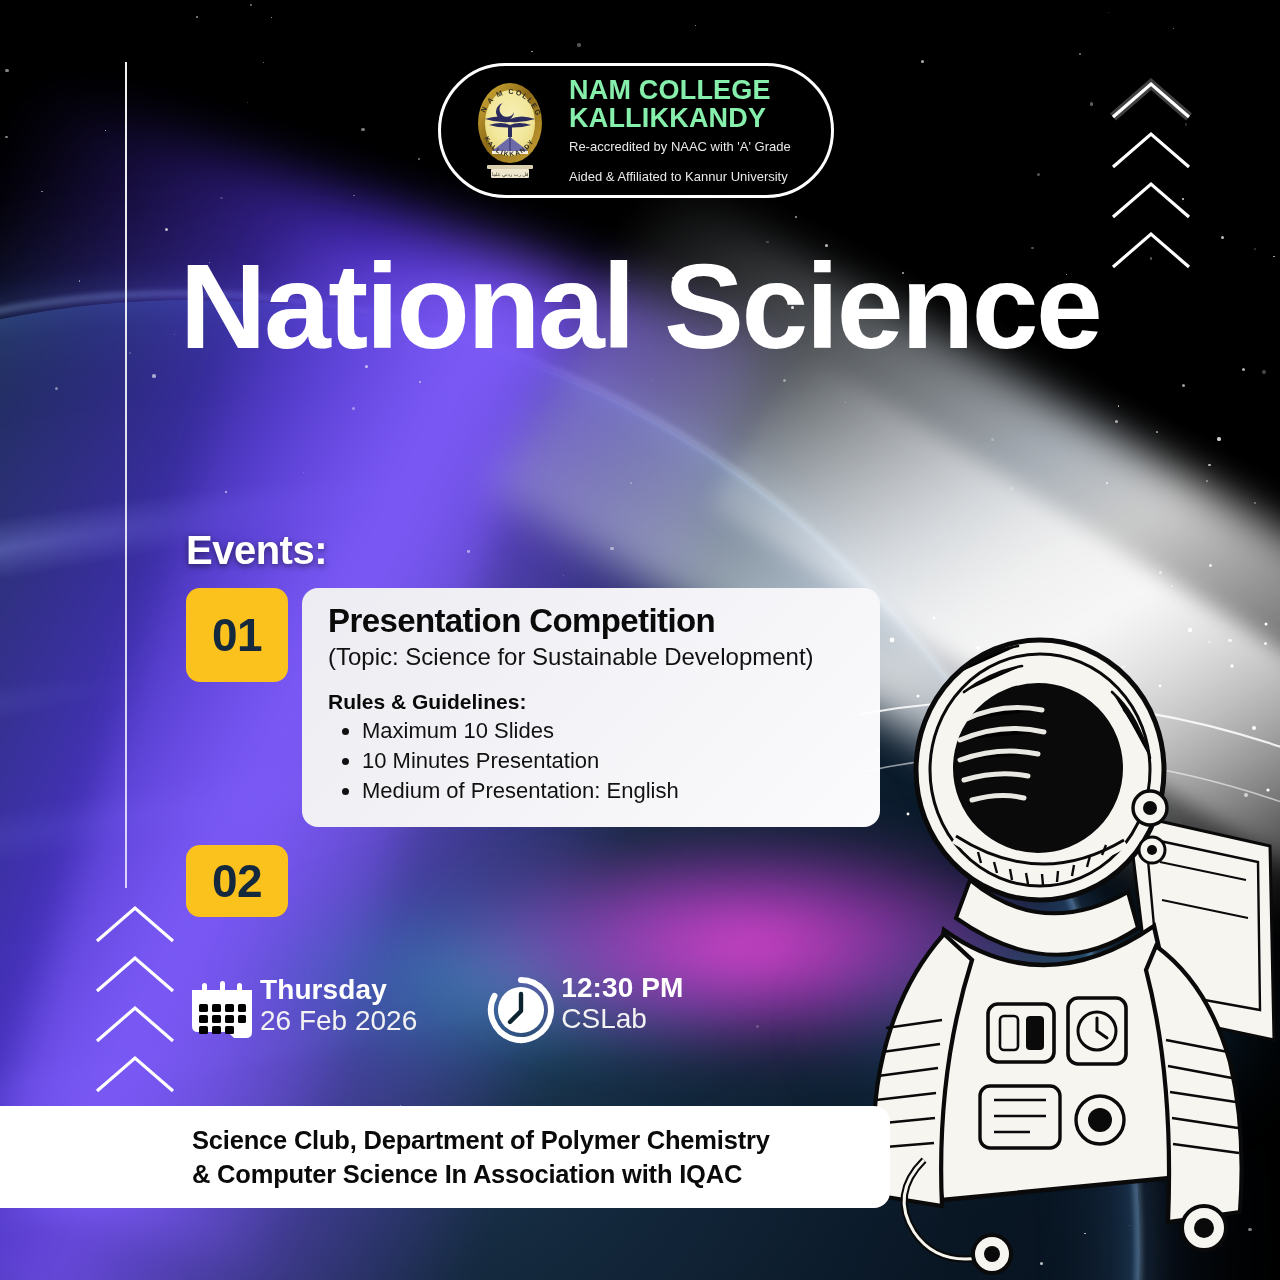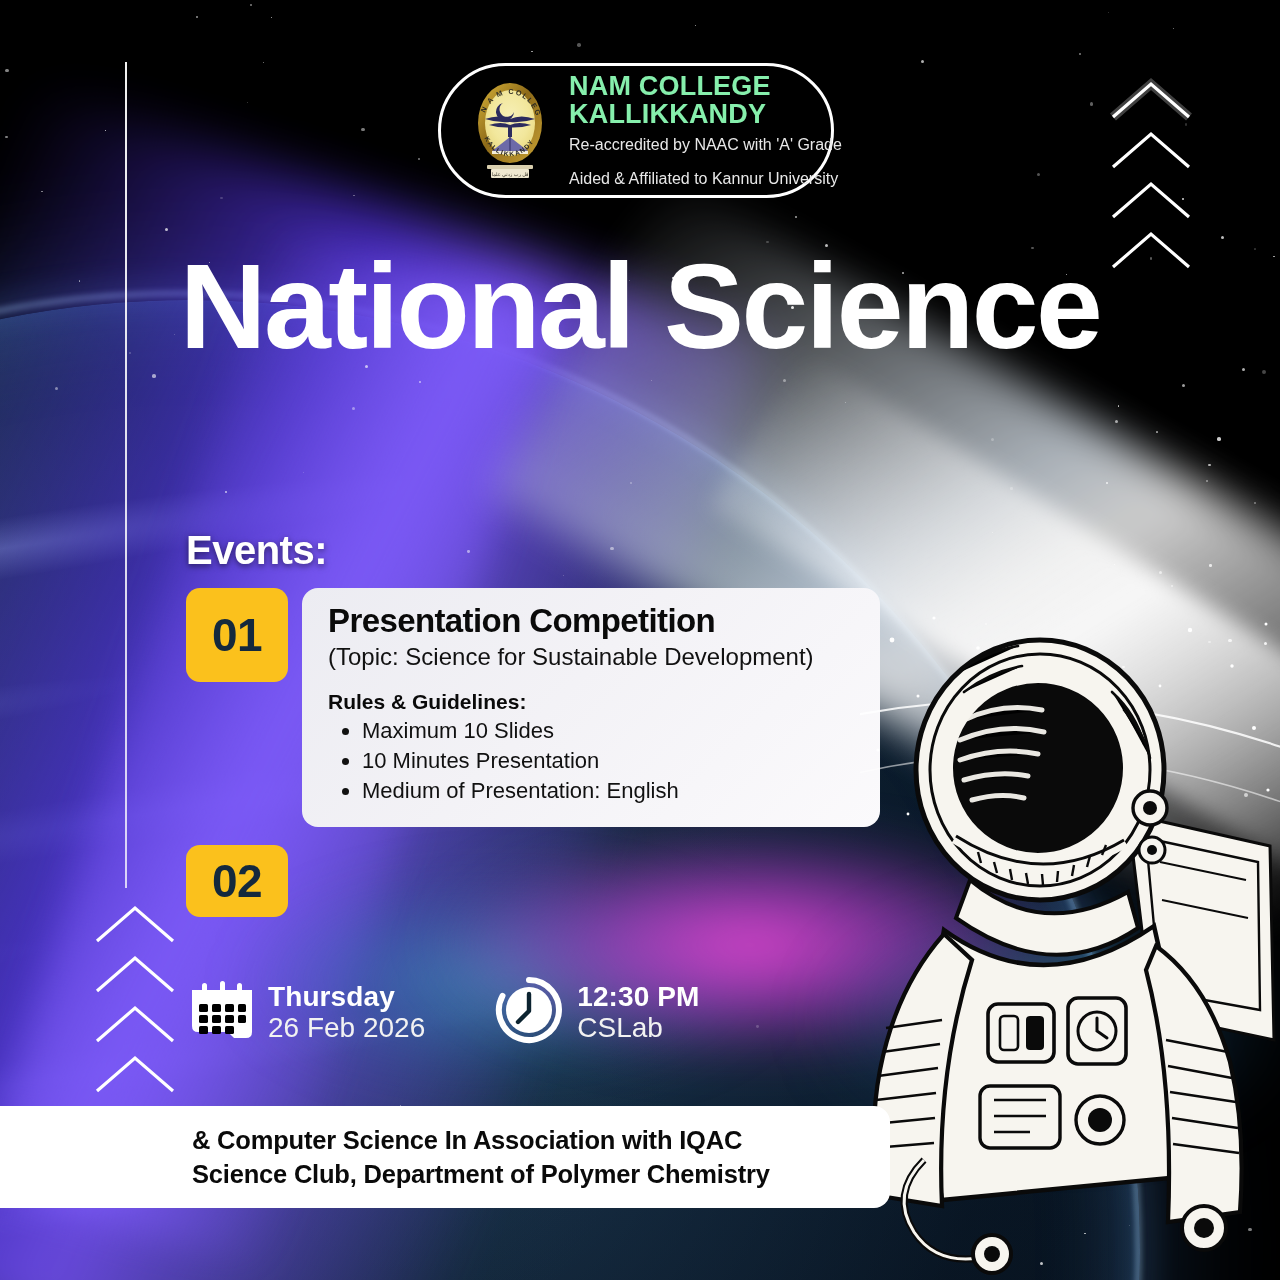--- a/index.html
+++ b/index.html
@@ -168,21 +168,21 @@
   .logo-l1,.logo-l2{
     color:#86efac;
     font-weight:bold;
     font-size:27px;
     letter-spacing:.2px;
     line-height:1.05;
     white-space:nowrap;
   }
   .logo-sub{
     color:#e8e8e8;
-    font-size:16px;
+    font-size:13px;
     line-height:1.32;
     margin-top:5px;
     white-space:nowrap;
   }
 
   
   .title-wrap{
     position:absolute;
     left:0;right:0;top:248px;
     z-index:18;
@@ -268,21 +268,21 @@
   .ev-rules li{margin:0;}
 
   
   .meta{
     position:absolute;
     left:186px;top:972px;
     display:flex;align-items:center;
     gap:66px;
     z-index:18;
   }
-  .meta-item{display:flex;align-items:center;gap:10px;}
+  .meta-item{display:flex;align-items:flex-start;gap:2px;}
   .meta-ico{flex:0 0 auto;display:block;}
   .meta-txt{display:flex;flex-direction:column;line-height:1.12;}
   .meta-a{color:#fff;font-weight:bold;font-size:28px;letter-spacing:.1px;}
   .meta-b{color:#f2f2f2;font-size:28px;font-weight:normal;}
 
   
   .footer{
     position:absolute;
     left:0;top:1106px;
     width:890px;height:102px;
@@ -738,17 +738,17 @@
           <circle cx="58" cy="96" r="1.5"></circle>
           <circle cx="394" cy="128" r="2"></circle>
         <circle cx="18" cy="150" r="1.6"></circle>
           <circle cx="408" cy="190" r="1.6"></circle>
           <circle cx="48" cy="214" r="1.4"></circle>
       </g>
     </svg>
   </div>
 
   <div class="footer">
+    <div class="footer-l">Science Club, Department of Polymer Chemistry</div>
     <div class="footer-l">&amp; Computer Science In Association with IQAC</div>
-    <div class="footer-l">Science Club, Department of Polymer Chemistry</div>
   </div>
 
 </div>
 
 </body></html>

